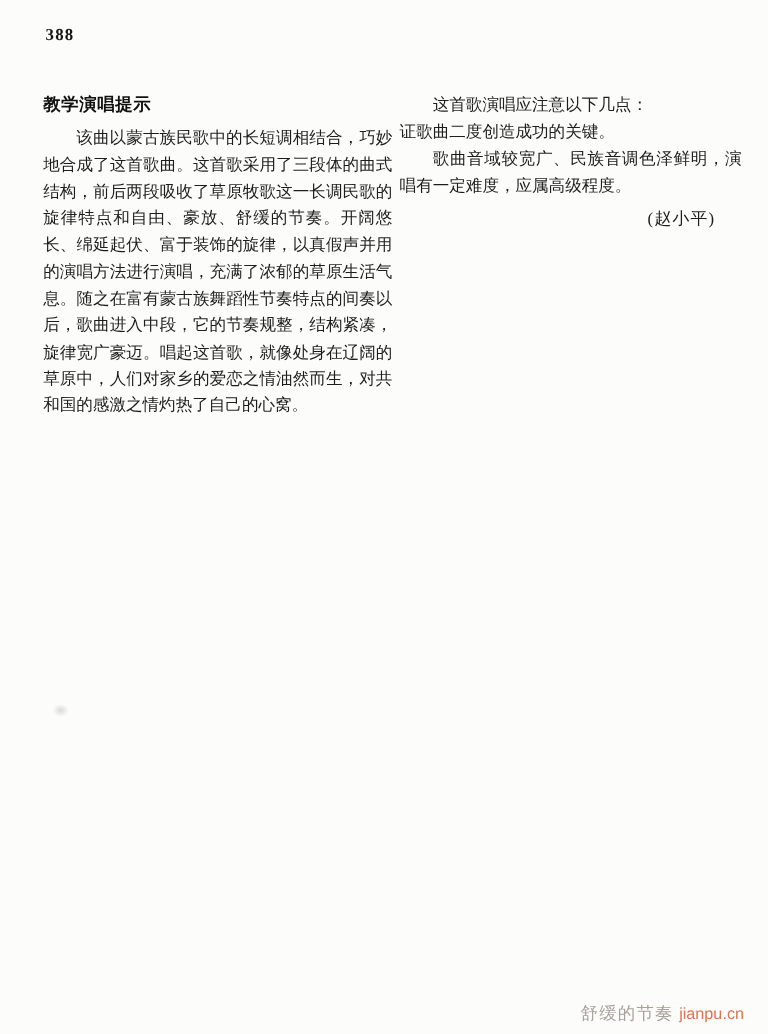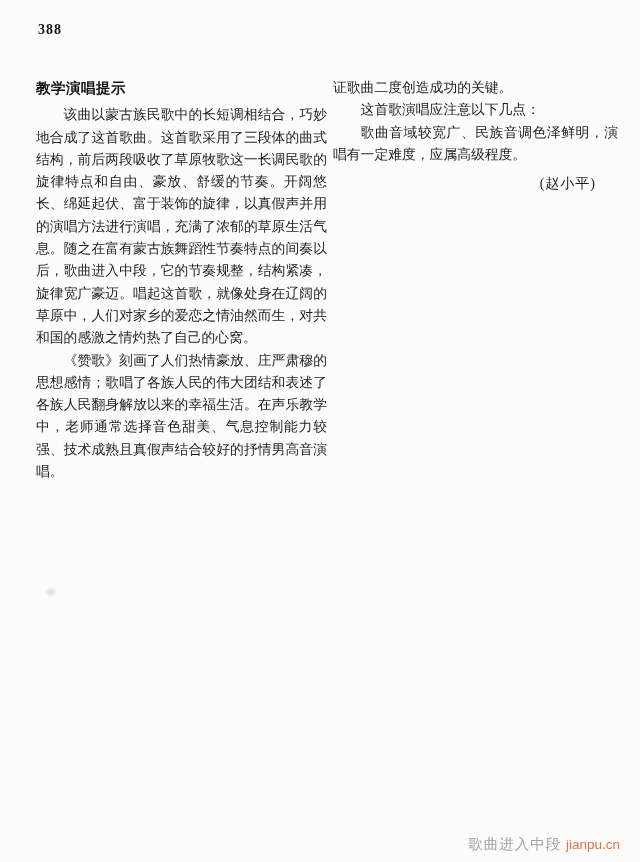--- a/index.html
+++ b/index.html
@@ -72,30 +72,29 @@
 </head>
 <body>
 
 <div class="scan-page">
 
   <div class="page-number">388</div>
 
   <div class="column column-left">
     <div class="section-heading">教学演唱提示</div>
     <p class="para">该曲以蒙古族民歌中的长短调相结合，巧妙地合成了这首歌曲。这首歌采用了三段体的曲式结构，前后两段吸收了草原牧歌这一长调民歌的旋律特点和自由、豪放、舒缓的节奏。开阔悠长、绵延起伏、富于装饰的旋律，以真假声并用的演唱方法进行演唱，充满了浓郁的草原生活气息。随之在富有蒙古族舞蹈性节奏特点的间奏以后，歌曲进入中段，它的节奏规整，结构紧凑，旋律宽广豪迈。唱起这首歌，就像处身在辽阔的草原中，人们对家乡的爱恋之情油然而生，对共和国的感激之情灼热了自己的心窝。</p>
-    <p class="para">《赞歌》刻画了人们热情豪放、庄严肃穆的思想感情；歌唱了各族人民的伟大团结和表述了各族人民翻身解放以来的幸福生活。在声乐教学中，老师通常选择音色甜美、气息控制能力较强、技术成熟且真假声结合较好的抒情男高音演唱。</p>
   </div>
 
   <div class="column column-right">
+    <p class="para">这首歌演唱应注意以下几点：</p>
     <p class="para no-indent">证歌曲二度创造成功的关键。</p>
-    <p class="para">这首歌演唱应注意以下几点：</p>
     <p class="para">歌曲音域较宽广、民族音调色泽鲜明，演唱有一定难度，应属高级程度。</p>
     <div class="signature">(赵小平)</div>
   </div>
 
   <div class="smudge"></div>
 
   <div class="watermark">
-    <span class="site-name" style="color: rgb(168, 162, 156);">歌曲进入中段</span>
+    <span class="site-name" style="color: rgb(168, 162, 156);">舒缓的节奏</span>
     <span class="site-url" style="color: rgb(221, 116, 80);">jianpu.cn</span>
   </div>
 
 </div>
 
 </body></html>

